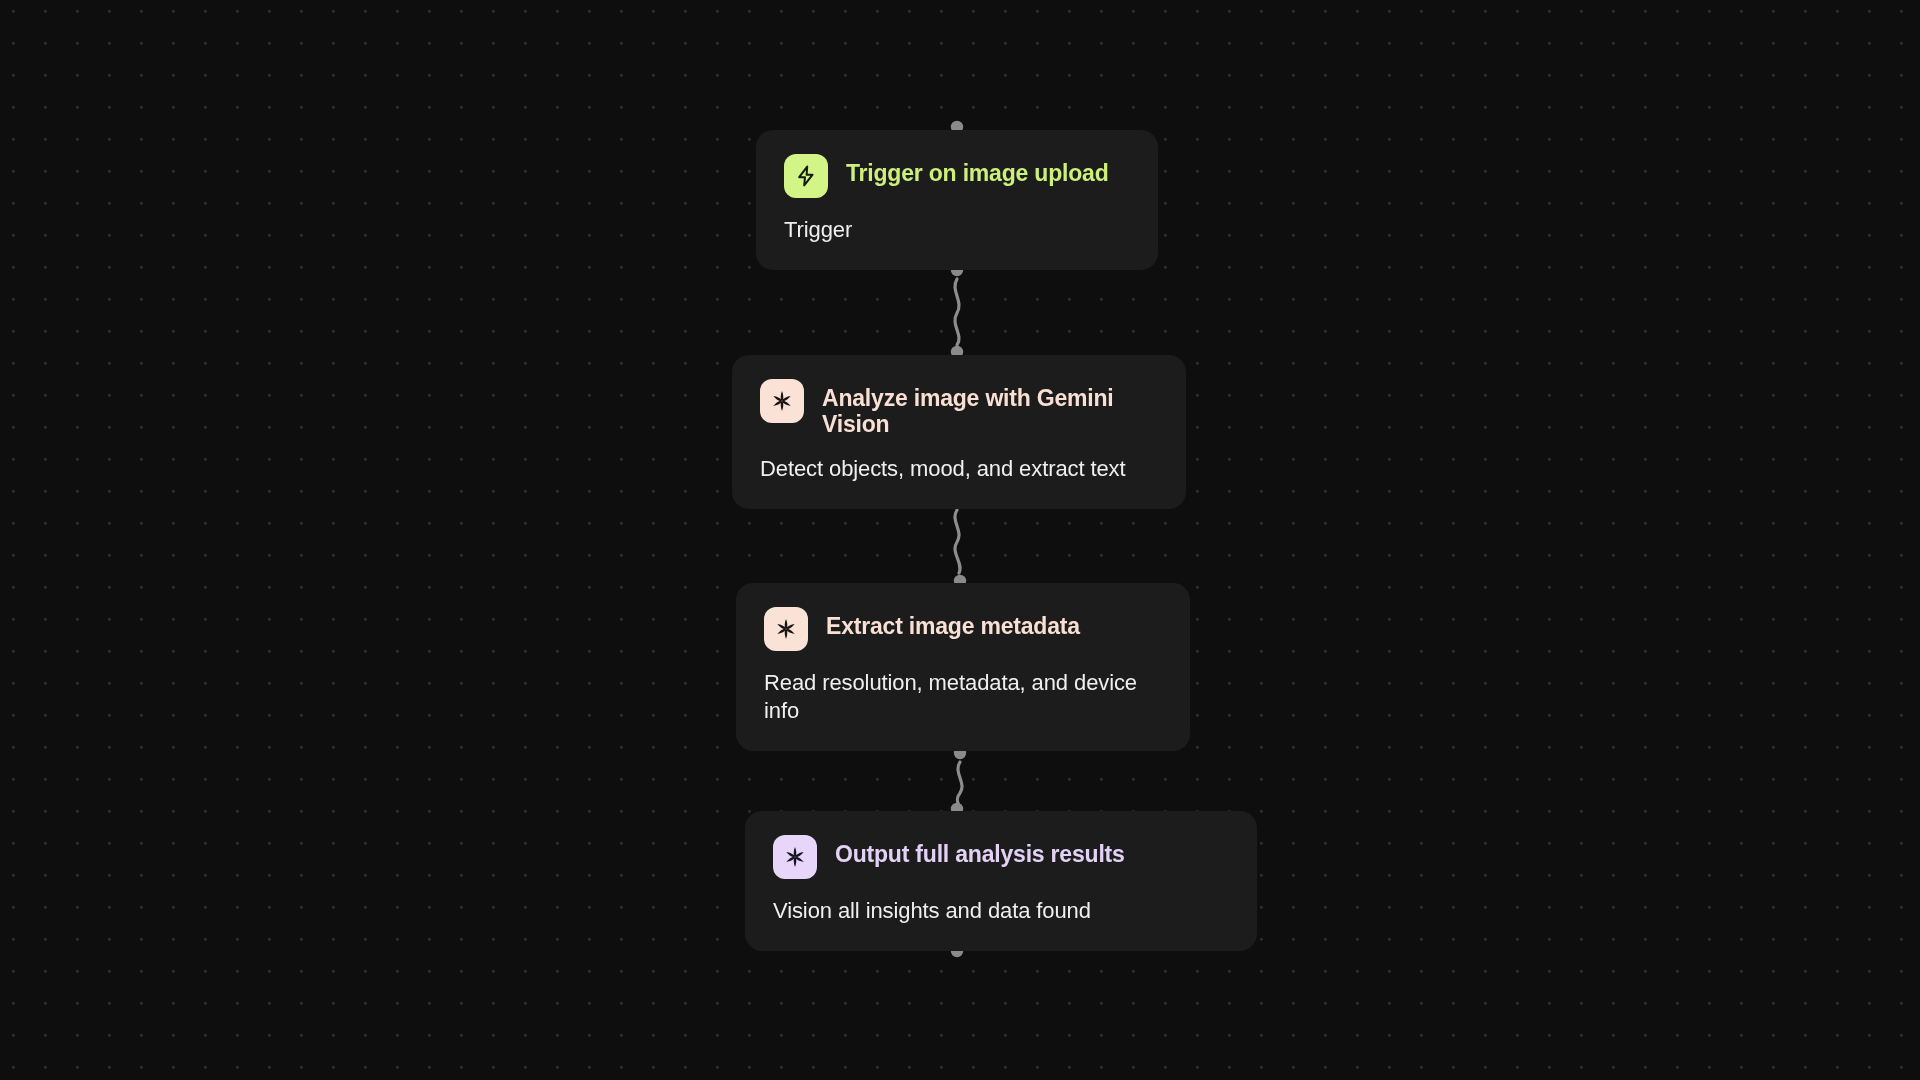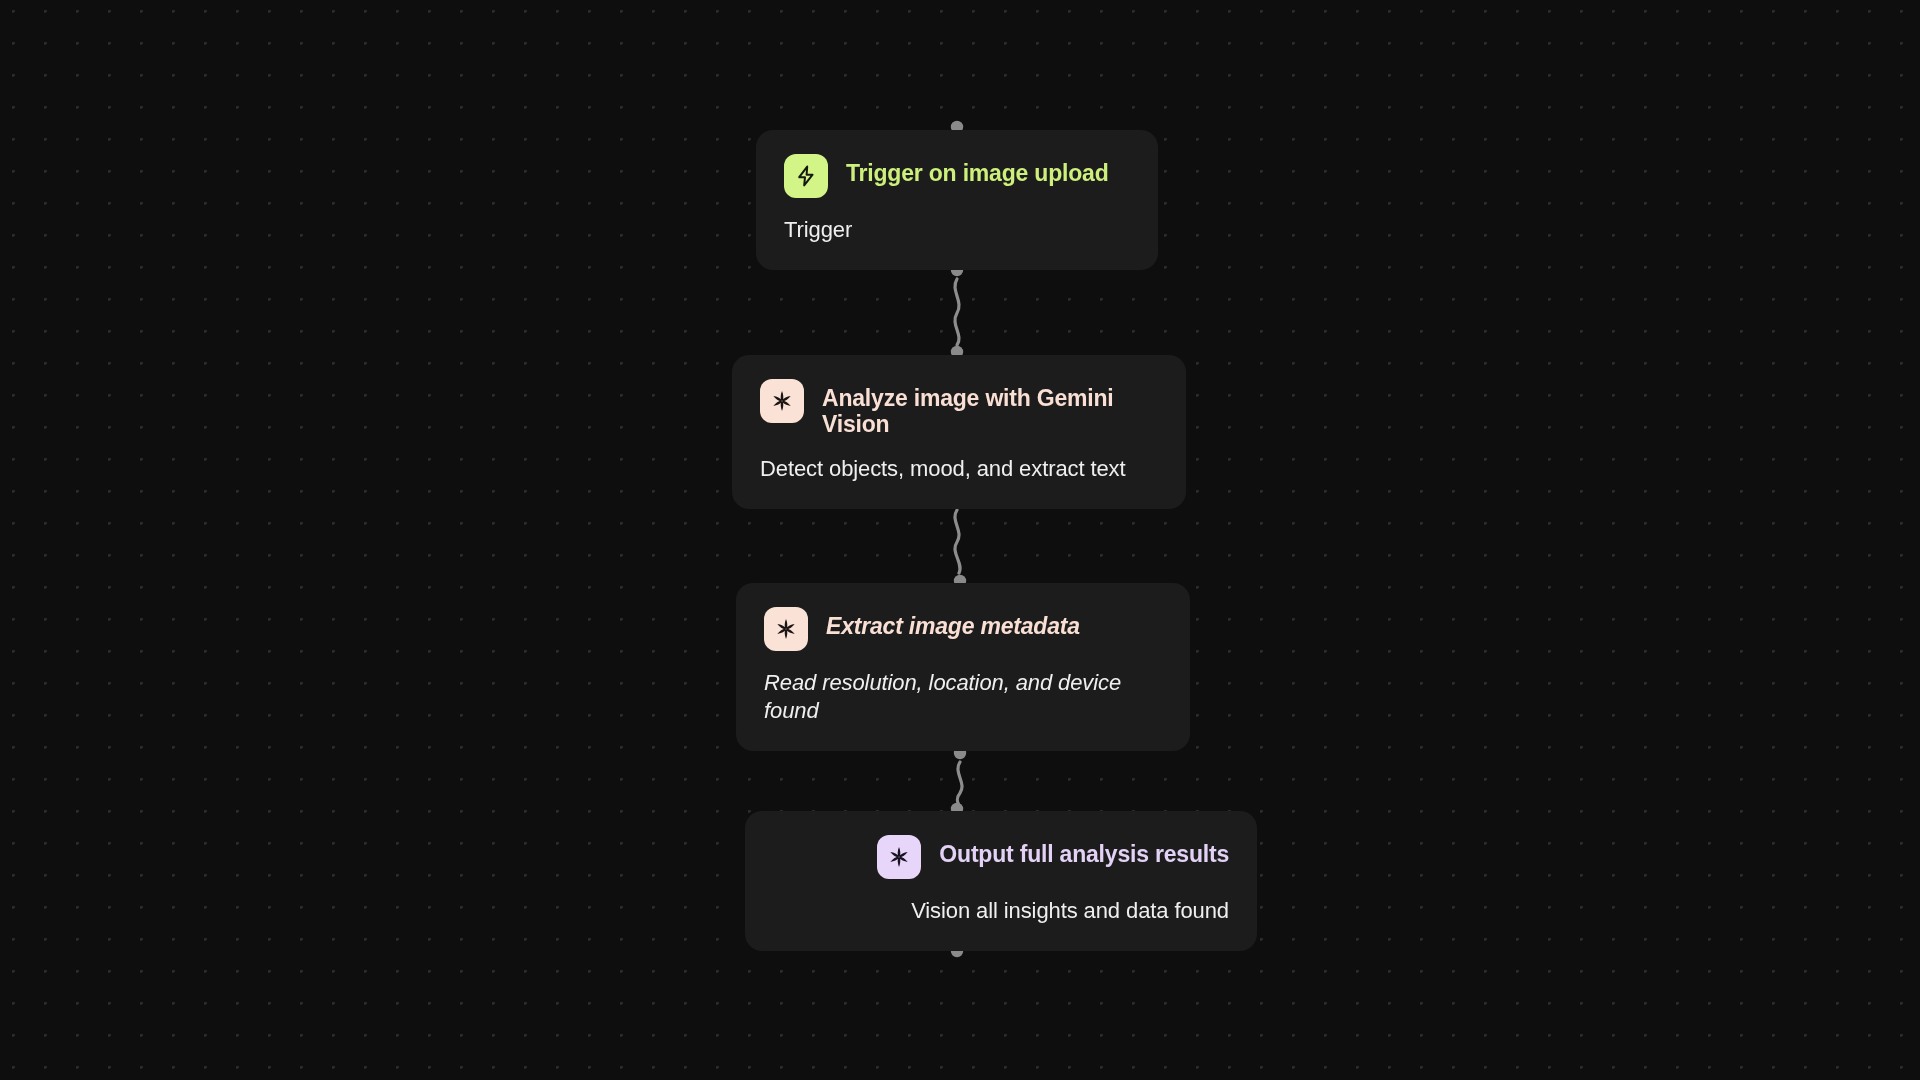--- a/index.html
+++ b/index.html
@@ -93,22 +93,22 @@
   .node-3 .node-badge { background: #fbe2d6; }
   .node-2 .node-title,
   .node-3 .node-title { color: #fae0d4; }
 
   .node-4 .node-badge { background: #e7d5fa; }
   .node-4 .node-title { color: #e3d2f5; }
 
   
   .node-1 { left: 756px;  top: 130px; width: 402px;  }
   .node-2 { left: 732px;  top: 355px; width: 454px;  }
-  .node-3 { left: 736px;  top: 583px; width: 454px; font-style: italic;  }
-  .node-4 { left: 745px;  top: 811px; width: 512px; align-items: flex-end;  }
+  .node-3 { left: 736px;  top: 583px; width: 454px;  }
+  .node-4 { left: 745px;  top: 811px; width: 512px;  }
 
   .badge-glyph { display: block; }
 </style>
 </head>
 <body>
 
 <div id="canvas">
 
   <svg id="wires" viewBox="0 0 1920 1080">
 
@@ -173,21 +173,21 @@
               <path d="M0,-10 C1.5,-6.5 1.5,-3 0.9,-0.6 L-0.9,-0.6 C-1.5,-3 -1.5,-6.5 0,-10 Z" transform="rotate(120)"></path>
               <path d="M0,-10 C1.5,-6.5 1.5,-3 0.9,-0.6 L-0.9,-0.6 C-1.5,-3 -1.5,-6.5 0,-10 Z" transform="rotate(180)"></path>
               <path d="M0,-10 C1.5,-6.5 1.5,-3 0.9,-0.6 L-0.9,-0.6 C-1.5,-3 -1.5,-6.5 0,-10 Z" transform="rotate(240)"></path>
               <path d="M0,-10 C1.5,-6.5 1.5,-3 0.9,-0.6 L-0.9,-0.6 C-1.5,-3 -1.5,-6.5 0,-10 Z" transform="rotate(300)"></path>
             </g>
           </g>
         </svg>
       </span>
       <span class="node-title">Extract image metadata</span>
     </div>
-    <div class="node-desc">Read resolution, location, and device found</div>
+    <div class="node-desc">Read resolution, metadata, and device info</div>
   </div>
 
   <div class="node node-4">
     <div class="node-head">
       <span class="node-badge">
         <svg class="badge-glyph" width="24" height="24" viewBox="0 0 24 24" fill="#171320">
           <g transform="translate(12,12)">
             <g>
               <path d="M0,-10 C1.5,-6.5 1.5,-3 0.9,-0.6 L-0.9,-0.6 C-1.5,-3 -1.5,-6.5 0,-10 Z"></path>
               <path d="M0,-10 C1.5,-6.5 1.5,-3 0.9,-0.6 L-0.9,-0.6 C-1.5,-3 -1.5,-6.5 0,-10 Z" transform="rotate(60)"></path>

